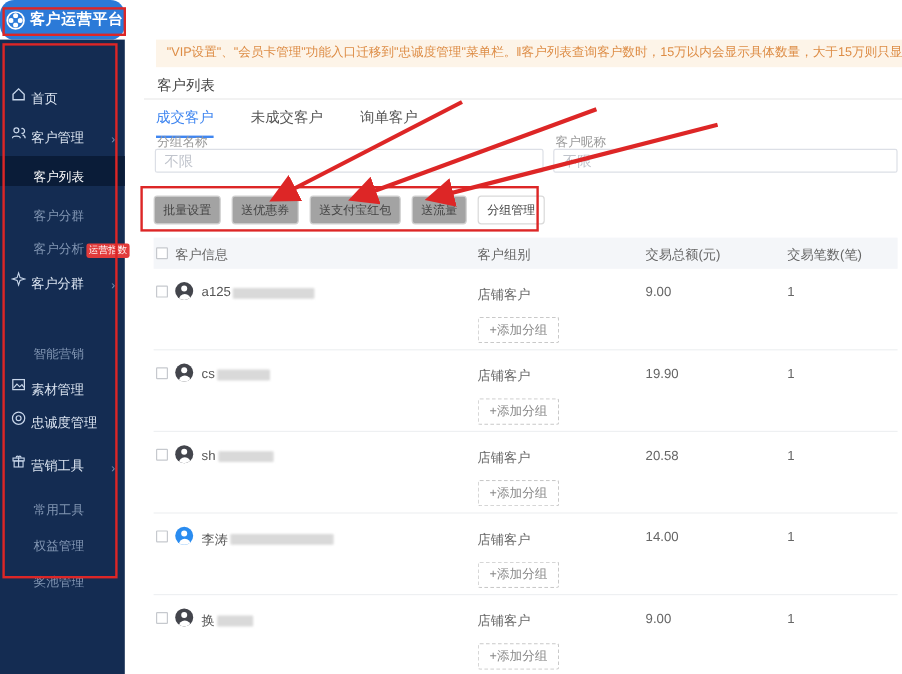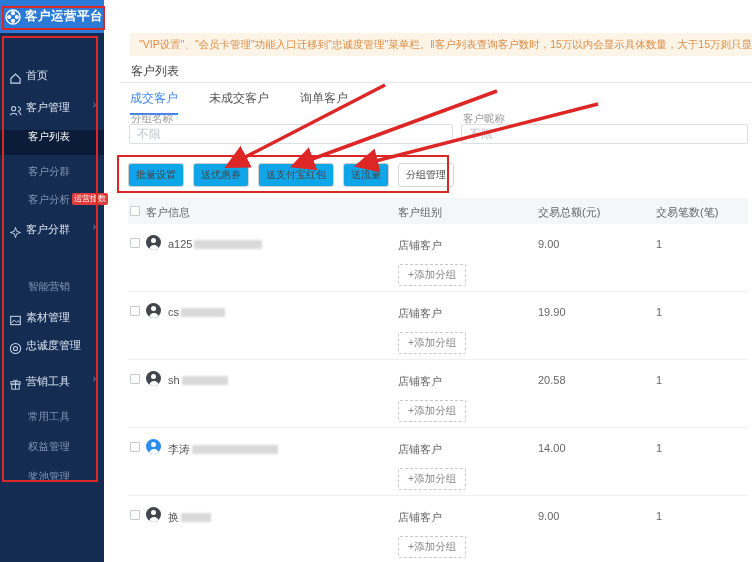--- a/index.html
+++ b/index.html
@@ -1,27 +1,27 @@
 <!DOCTYPE html>
 <html><head>
 <meta charset="utf-8">
 <style>
   * { margin:0; padding:0; box-sizing:border-box; }
   html,body { width:752px; height:562px; overflow:hidden; }
   body { position:relative; font-family:"Liberation Sans","DejaVu Sans",sans-serif; background:#fff; }
 
   
   .topbar { position:absolute; left:0; top:0; width:104px; height:33px; background:#2b7ad8;
-            display:flex; align-items:center; padding-left:5px; z-index:5; }
+            display:flex; align-items:center; padding-left:5px; z-index:5;border-radius:12px; }
   .logo-ic { width:16px; height:16px; margin-right:4px; flex:none; }
   .logo-tx { color:#fff; font-size:12.5px; font-weight:bold; letter-spacing:.5px; white-space:nowrap; }
 
   
   .sidebar { position:absolute; left:0; top:33px; width:104px; height:529px; background:#142c52; z-index:5; }
-  .side-item { position:absolute; left:0; width:104px; height:22px; display:flex; align-items:flex-start; cursor:pointer; }
+  .side-item { position:absolute; left:0; width:104px; height:22px; display:flex; align-items:flex-end; cursor:pointer; }
   .side-item .ic { position:absolute; left:9px; top:4px; width:13px; height:13px; }
   .lab-top { margin-left:26px; color:#dbe4f0; font-size:11px; white-space:nowrap; }
   .lab-sub { margin-left:28px; color:#8296b3; font-size:10.5px; white-space:nowrap; }
   .side-item.active { background:#0a1c38; height:25px; }
   .side-item.active .lab-sub { color:#ffffff; }
   .chev { position:absolute; right:8px; color:#7d92b2; font-size:10px; line-height:1; }
   .badge { margin-left:2px; background:#e23b3b; color:#fff; font-size:8px; line-height:1;
            padding:2px 2px; border-radius:2px; white-space:nowrap; }
 
   
@@ -36,21 +36,21 @@
   .tab { font-size:12px; color:#555; padding-bottom:6px; cursor:pointer; }
   .tab.active { color:#4086f0; border-bottom:2px solid #4086f0; }
 
   .flabel { position:absolute; font-size:10.5px; color:#999; }
   .finput { position:absolute; height:20px; border:1px solid #dcdfe6; border-radius:2px;
             font-size:12px; color:#666; padding-left:7px; background:#fff; outline:none;
             font-family:inherit; }
   .finput::placeholder { color:#c0c4cc; }
 
   .btn-row { position:absolute; left:24px; top:163px; display:flex; gap:9px; }
-  .btn { font-size:10px; color:#444; background:#0ea5e9; border:1px solid #cfcfcf; border-radius:3px;
+  .btn { font-size:10px; color:#444; background:#a3a3a3; border:1px solid #cfcfcf; border-radius:3px;
          padding:4px 7px; cursor:pointer; white-space:nowrap; font-family:inherit; }
   .btn.white { background:#fff; border-color:#d9d9d9; }
 
   
   .table { position:absolute; left:24px; top:198px; width:620px; }
   .thead { position:relative; height:26px; background:#f4f6f9; }
   .thead span { position:absolute; top:7px; font-size:11px; color:#666; }
   .cb { position:absolute; width:10px; height:10px; border:1px solid #c6c9ce; border-radius:1px; background:#fff; }
   .trow { position:relative; height:68px; border-bottom:1px solid #eef0f2; }
   .trow .cb { left:2px; top:14px; }

